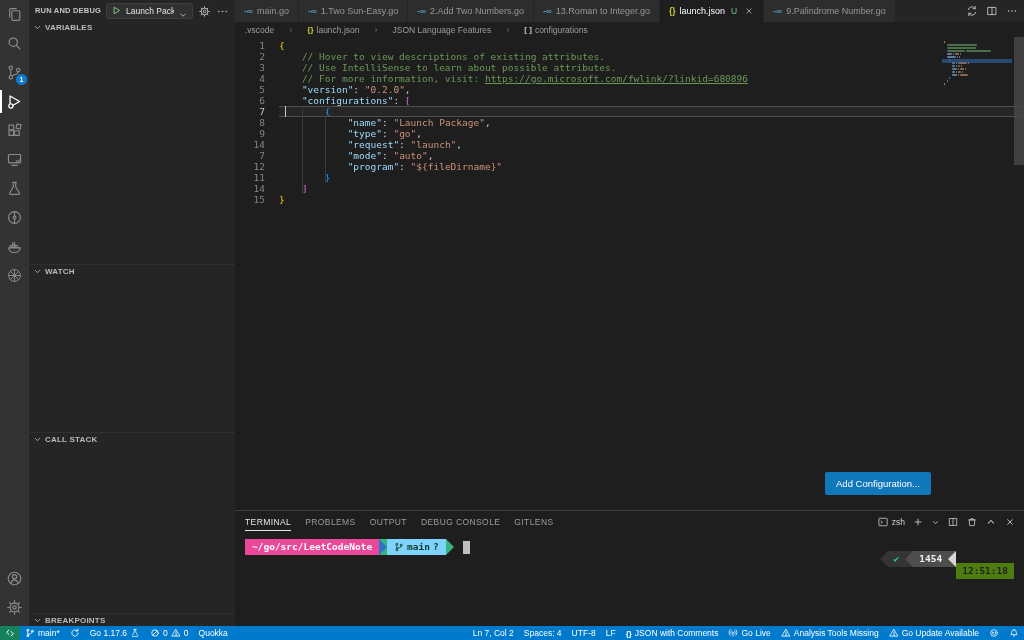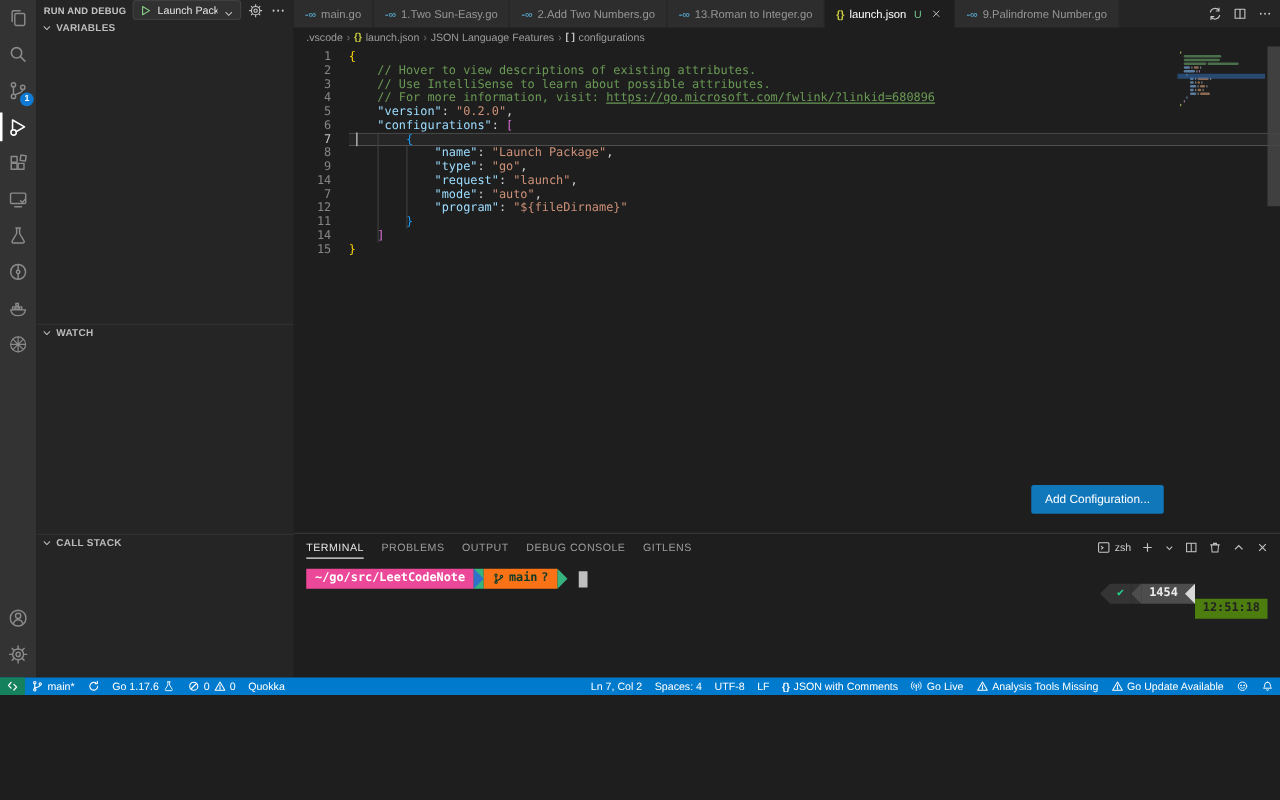--- a/index.html
+++ b/index.html
@@ -1,18 +1,18 @@
 <!DOCTYPE html>
 <html><head>
 <meta charset="utf-8">
 <style>
   * { margin:0; padding:0; box-sizing:border-box; }
   html,body { width:1024px; height:640px; overflow:hidden; background:#1e1e1e;
               font-family:"Liberation Sans", sans-serif; }
-  .window { width:1024px; height:556px; display:flex; flex-direction:column; }
+  .window { width:1024px; height:640px; display:flex; flex-direction:column; }
   .main-row { flex:1; display:flex; min-height:0; }
 
   
   .activity-bar { width:29px; background:#333333; display:flex; flex-direction:column; }
   .ab-top { flex:1; display:flex; flex-direction:column; }
   .ab-item { height:29px; display:flex; align-items:center; justify-content:center;
              color:#8a8a8a; position:relative; cursor:pointer; }
   .ab-item.active { color:#ffffff; }
   .ab-item.active::before { content:""; position:absolute; left:0; top:3px; bottom:3px; width:2px; background:#ffffff; }
   .ab-item .icon { width:17px; height:17px; }
@@ -48,21 +48,21 @@
          border-right:1px solid #252526; color:#969696; font-size:9px; cursor:pointer; white-space:nowrap; }
   .tab.active { background:#1e1e1e; color:#ffffff; }
   .tab .icon { font-size:8.5px; font-weight:bold; }
   .tab .mod { color:#73c991; margin-left:2px; font-size:8.5px; }
   .tab .close { color:#c5c5c5; width:10px; height:10px; margin-left:3px; }
   .tab .close svg { width:100%; height:100%; }
   .editor-actions { position:absolute; right:6px; top:0; height:22px; display:flex; align-items:center; gap:8px; color:#c5c5c5; }
   .editor-actions .icon { width:12px; height:12px; cursor:pointer; }
   .editor-actions .icon svg { width:100%; height:100%; }
 
-  .breadcrumb { height:15px; background:#1e1e1e; display:flex; align-items:center; gap:3px;
+  .breadcrumb { height:15px; background:#1e1e1e; display:flex; align-items:center; gap:15px;
                 padding-left:10px; font-size:8.5px; color:#9d9d9d; }
   .breadcrumb .sep { color:#6e6e6e; font-size:9px; }
   .breadcrumb .icon { font-size:8px; font-weight:bold; }
   .ic-json { color:#cbcb41; } .ic-brackets { color:#c5c5c5; } .ic-go { color:#519aba; }
 
   .editor { flex:1; position:relative; background:#1e1e1e; overflow:hidden; }
   .code-scroll { display:flex; padding-top:3px; font-family:"DejaVu Sans Mono", monospace; font-size:9.5px; }
   .gutter { width:30px; text-align:right; color:#858585; }
   .gutter div { height:11px; line-height:11px; padding-right:0; }
   .gutter div.cur { color:#c6c6c6; }
@@ -94,21 +94,21 @@
   .ptab.active { color:#e7e7e7; border-bottom:1px solid #e7e7e7; }
   .panel-actions { display:flex; align-items:center; gap:7px; color:#c5c5c5; }
   .panel-actions .icon { width:12px; height:12px; cursor:pointer; }
   .panel-actions .icon svg { width:100%; height:100%; }
   .pa-shell { display:flex; align-items:center; gap:3px; font-size:8.5px; color:#cccccc; }
 
   .terminal { flex:1; padding:6px 10px 0; font-family:"DejaVu Sans Mono", monospace; font-size:9.5px; font-weight:bold; position:relative; }
   .term-line { display:flex; align-items:center; height:16px; }
   .pl-seg { height:16px; line-height:16px; padding:0 7px; }
   .pl-blue { background:#ec4899; color:#ffffff; }
-  .pl-green { background:#f97316; color:#0d3b28; display:flex; align-items:center; gap:3px; }
+  .pl-green { background:#7dd3fc; color:#0d3b28; display:flex; align-items:center; gap:3px; }
   .pl-green .icon { width:10px; height:10px; color:#0d3b28; }
   .pl-green .icon svg { width:100%; height:100%; }
   .pl-arrow { width:0; height:0; border-top:8px solid transparent; border-bottom:8px solid transparent; border-left:8px solid; }
   .a1 { border-left-color:#3071c9; background:#36b37e; }
   .a2 { border-left-color:#36b37e; background:transparent; }
   .term-cursor { width:7px; height:13px; background:#bfbfbf; margin-left:9px; }
   .rprompt { position:absolute; right:10px; top:6px; display:flex; align-items:center; }
   .tri { width:0; height:0; border-top:8px solid transparent; border-bottom:8px solid transparent; border-right:8px solid; }
   .t1 { border-right-color:#343434; background:transparent; }
   .t2 { border-right-color:#4d4d4d; background:#343434; }

